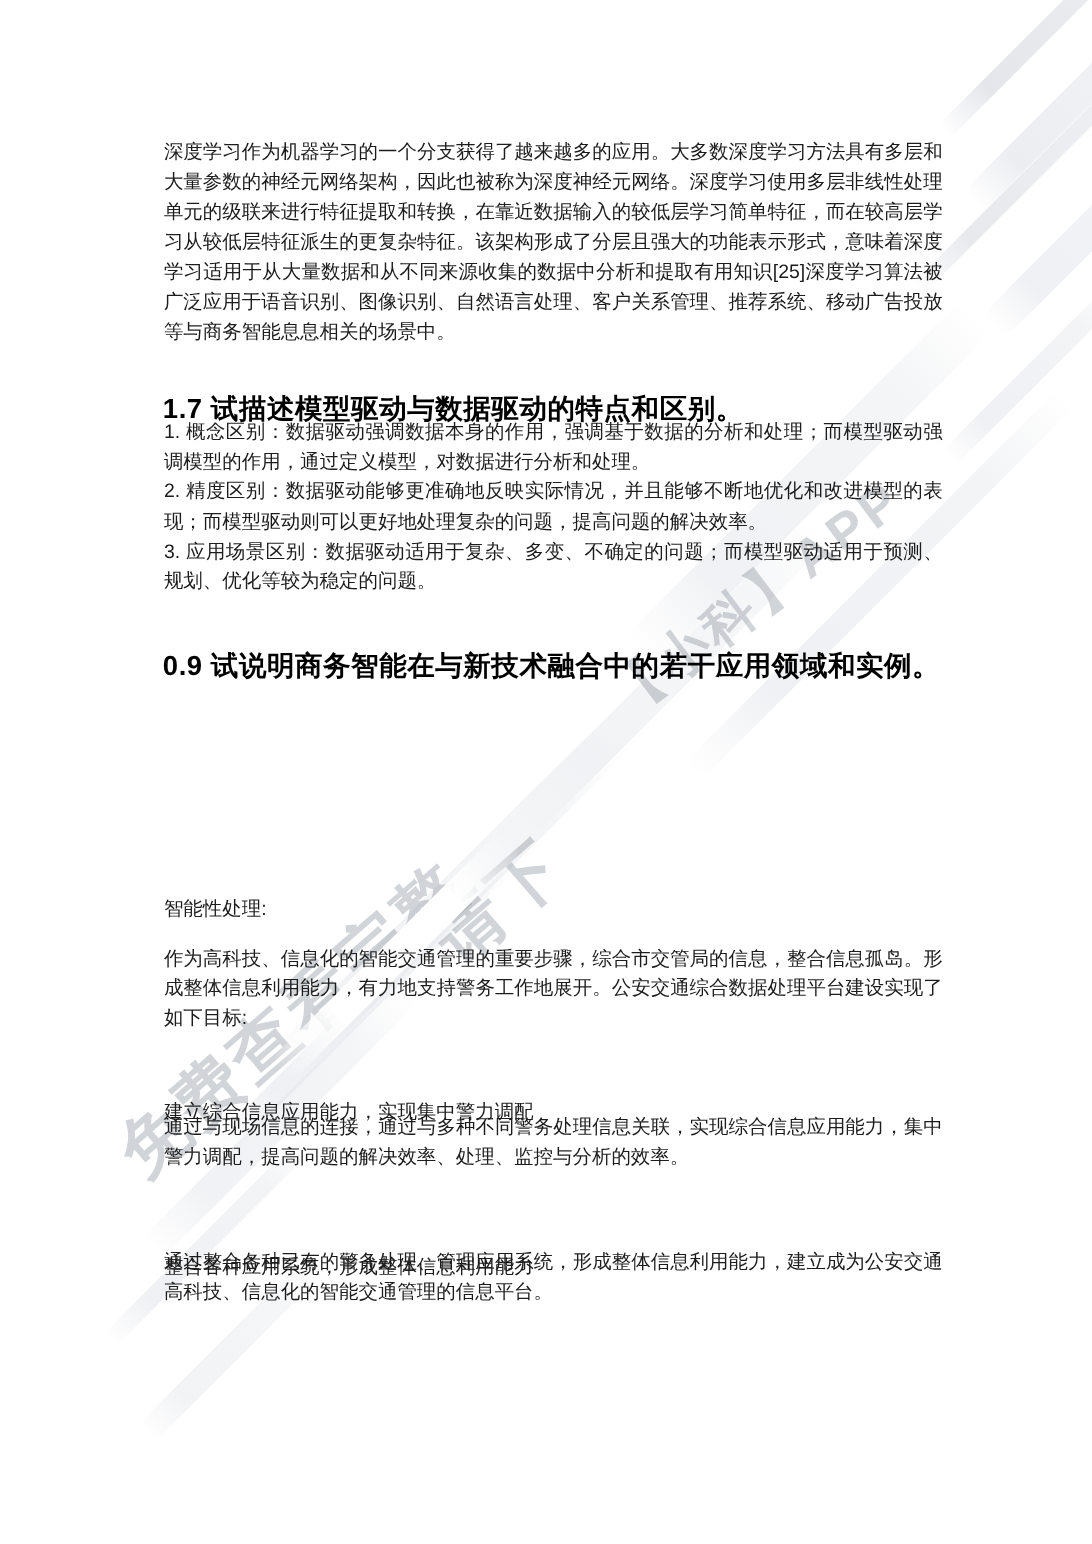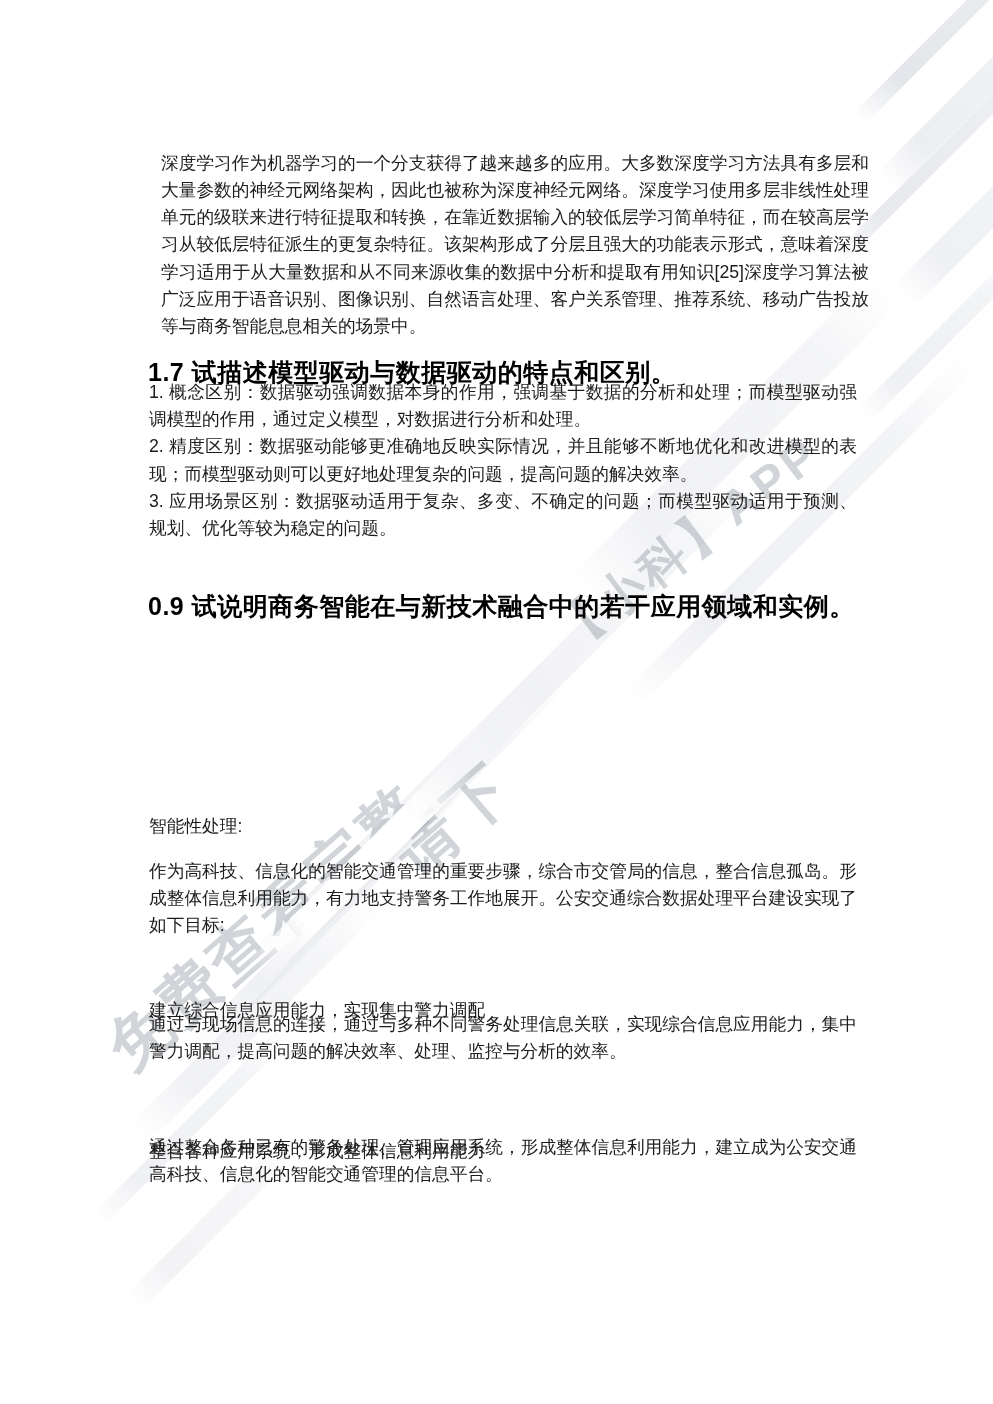--- a/index.html
+++ b/index.html
@@ -51,21 +51,21 @@
     position: absolute;
     left: 148px;
     color: #000000;
     font-weight: bold;
     font-size: 25px;
     line-height: 33px;
     white-space: nowrap;
     letter-spacing: 0.5px;
     margin-top: 20px;
   }
-  #p-intro   { top: 132px; margin-left: 12px; }
+  #p-intro   { top: 107px; }
   #h-17      { top: 336px; }
   #list-17   { top: 379px; }
   #list-17 p { margin: 0; }
   #h-18      { top: 570px; }
   #p-police  { top: 638px; }
   #p-smartlb { top: 795px; }
   #p-smart   { top: 840px; }
   #p-goal1t  { top: 979px; }
   #p-goal1b  { top: 993px; }
   #p-goal2t  { top: 1120px; }

